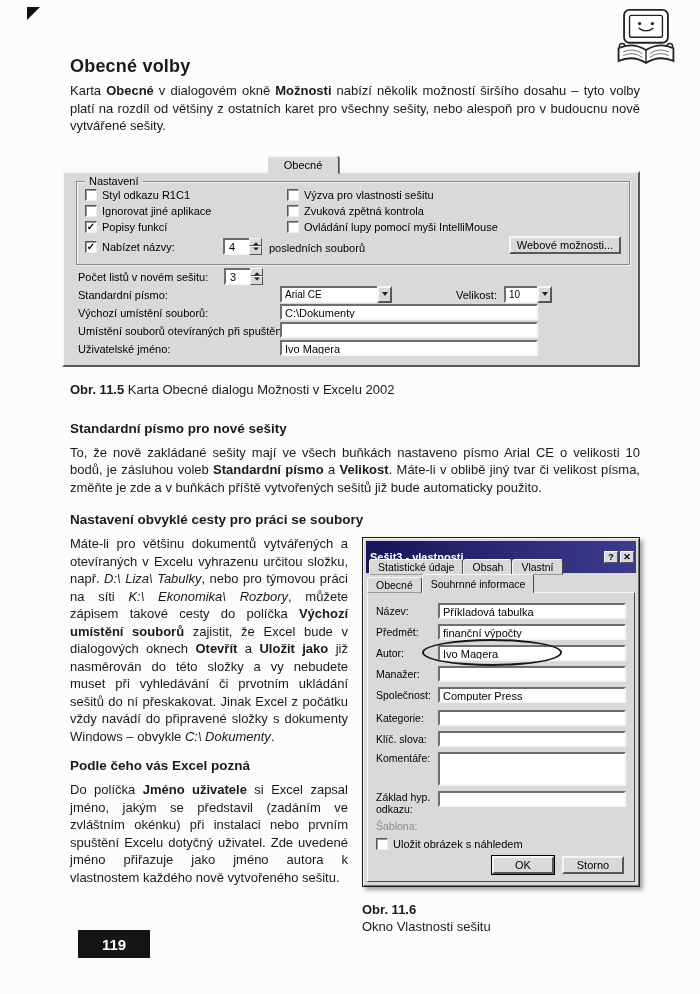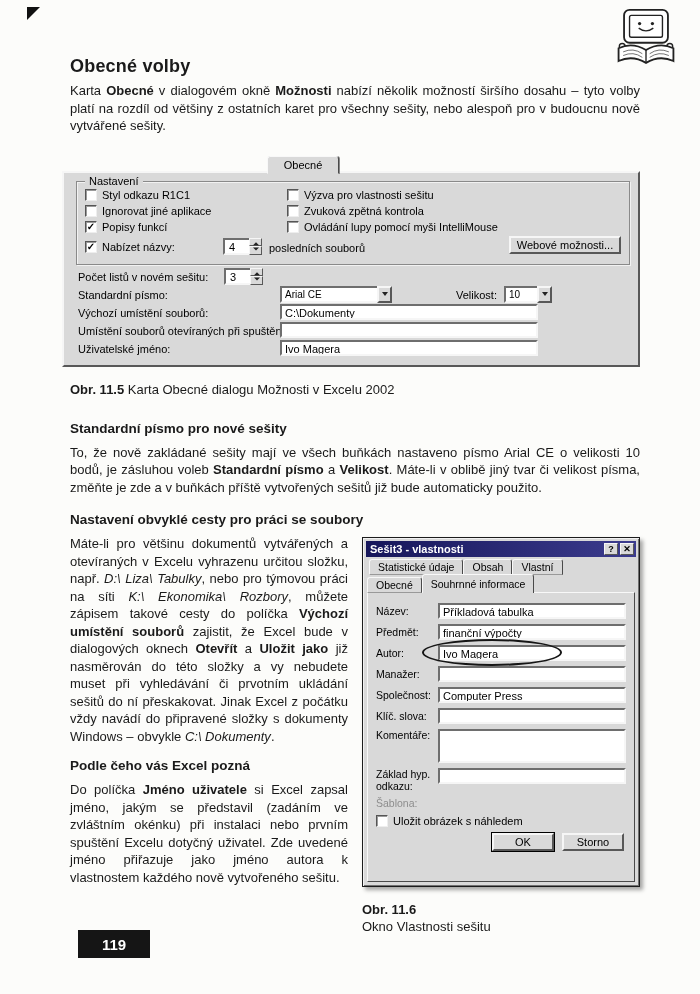--- a/index.html
+++ b/index.html
@@ -60,21 +60,21 @@
     border-radius:3px 3px 0 0; text-align:center; line-height:16px; font-size:11px; z-index:2;
     box-shadow:1px 0 0 #888; }
   .group { position:absolute; left:12px; top:8px; width:554px; height:84px;
     border:1px solid #8a8a8a; box-shadow:inset 1px 1px 0 #f2f2f2, 1px 1px 0 #f2f2f2; }
   .group-label { position:absolute; top:-7px; left:8px; background:#d9d9d9; padding:0 4px; font-size:11px; }
 
   
   .fig2 { float:right; width:278px; margin:2px 0 10px 14px; }
   .dlg2 { position:relative; width:278px; height:350px; background:#d9d9d9;
     border:1px solid #1c1c1c; box-shadow:inset 1px 1px 0 #f2f2f2, inset -1px -1px 0 #707070, 3px 3px 4px rgba(0,0,0,.35); }
-  .titlebar { position:absolute; top:3px; left:3px; right:3px; height:16px;
+  .titlebar { position:absolute; top:3px; left:3px; right:3px; height:32px;
     background:linear-gradient(90deg,#16165a,#3c3c8e); color:#fff; font-weight:bold; font-size:11px;
     display:flex; align-items:center; padding:0 2px 0 4px; gap:2px; }
   .titlebar .ttext { flex:1; white-space:nowrap; overflow:hidden; }
   .tbtn { width:14px; height:12px; background:#d9d9d9; color:#000; border:1px solid;
     border-color:#f6f6f6 #585858 #585858 #f6f6f6; font-size:9px; font-weight:bold;
     line-height:10px; text-align:center; }
   .tabs-back { position:absolute; top:21px; left:6px; display:flex; z-index:1; }
   .tabs-front { position:absolute; top:36px; left:4px; display:flex; align-items:flex-end; z-index:3; }
   .ptab { height:16px; padding:1px 8px 0 8px; background:#d9d9d9; font-size:10.5px; white-space:nowrap;
     border:1px solid; border-color:#f8f8f8 #4a4a4a #999 #f8f8f8; border-radius:3px 3px 0 0; }
@@ -256,20 +256,24 @@
               <span class="ellipse"></span>
             </div>
             <div class="prow">
               <span class="plabel">Manažer:</span>
               <span class="pfield"></span>
             </div>
             <div class="prow">
               <span class="plabel">Společnost:</span>
               <span class="pfield">Computer Press</span>
             </div>
+            <div class="prow gap-top">
+              <span class="plabel">Kategorie:</span>
+              <span class="pfield"></span>
+            </div>
             <div class="prow">
               <span class="plabel">Klíč. slova:</span>
               <span class="pfield"></span>
             </div>
             <div class="prow top">
               <span class="plabel">Komentáře:</span>
               <span class="pfield tall"></span>
             </div>
             <div class="prow top">
               <span class="plabel">Základ hyp. odkazu:</span>

